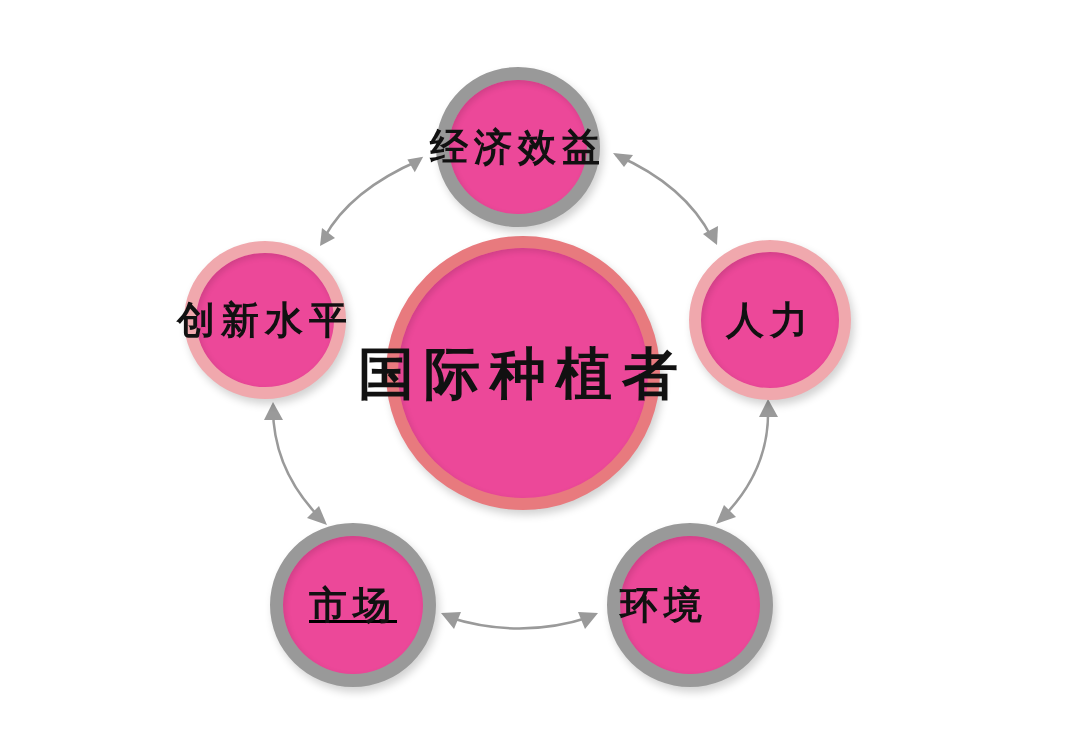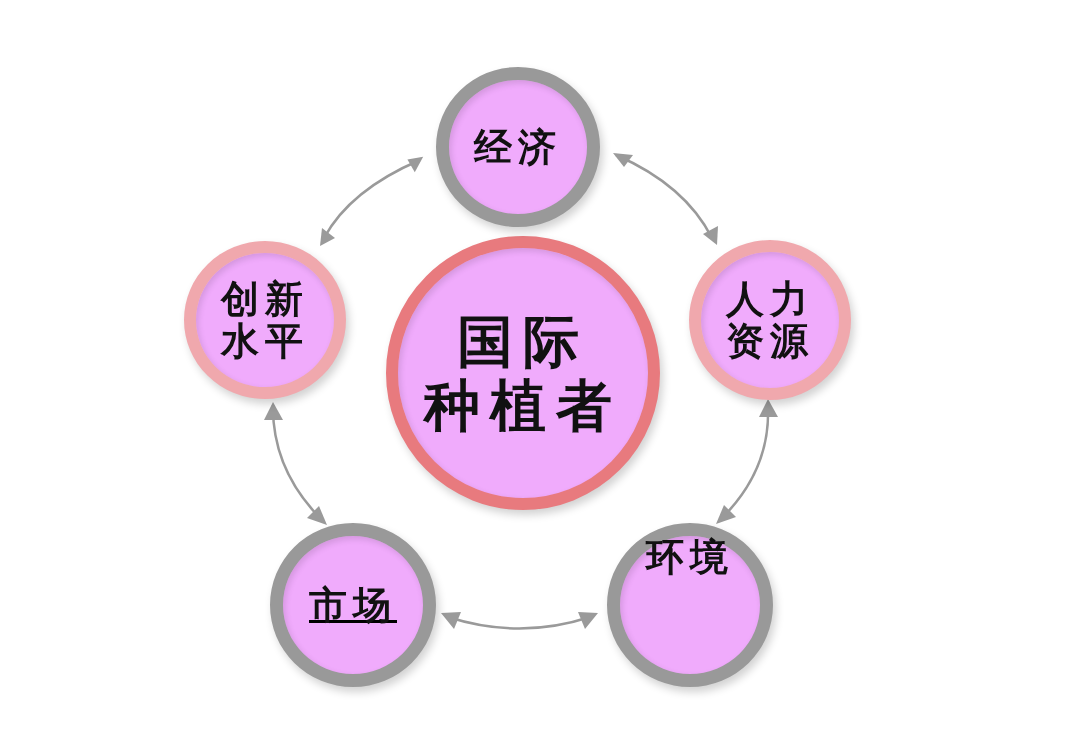--- a/index.html
+++ b/index.html
@@ -1,20 +1,20 @@
 <!DOCTYPE html>
 <html><head>
 <meta charset="utf-8">
 <style>
   html, body { margin: 0; padding: 0; background: #ffffff; }
   body { width: 1071px; height: 734px; position: relative; overflow: hidden;
          font-family: "DejaVu Serif", "Liberation Serif", serif; }
   svg.arrows { position: absolute; left: 0; top: 0; }
-  .node { position: absolute; border-radius: 50%; box-sizing: border-box; background: #f0abfc;
-          display: flex; flex-direction: column; align-items: center; justify-content: center;
+  .node { position: absolute; border-radius: 50%; box-sizing: border-box; background: #ec4899;
+          display: flex; flex-direction: row; align-items: center; justify-content: center;
           box-shadow: 3px 5px 8px rgba(0,0,0,0.18), inset 2px 3px 6px rgba(0,0,0,0.12); }
   .node .line { font-weight: 900; color: #111; letter-spacing: 6px; line-height: 1.1; white-space: nowrap; }
   .small .line { font-size: 38px; }
   .center .line { font-size: 56px; letter-spacing: 10px; line-height: 1.15; }
 </style>
 </head>
 <body>
 
 <svg class="arrows" width="1071" height="734">
   <defs>
@@ -48,25 +48,25 @@
   </g>
 </svg>
 
 <div class="node center" style="left:386px; top:236px; width:274px; height:274px; border:12px solid #e87a7e;">
   <div class="line">国际</div>
   <div class="line">种植者</div>
 </div>
 
 <div class="node small" style="left:436px; top:67px; width:164px; height:160px; border:13px solid #999999;">
   <div class="line">经济</div>
+  <div class="line">效益</div>
 </div>
 
 <div class="node small" style="left:689px; top:240px; width:162px; height:160px; border:12px solid #f0a8ad;justify-content:center;">
   <div class="line">人力</div>
-  <div class="line">资源</div>
 </div>
 
 <div class="node small" style="left:607px; top:523px; width:166px; height:164px; border:13px solid #999999;justify-content:space-between;">
   <div class="line">环境</div>
 </div>
 
 <div class="node small" style="left:270px; top:523px; width:166px; height:164px; border:13px solid #999999;text-decoration:underline;">
   <div class="line">市场</div>
 </div>
 

